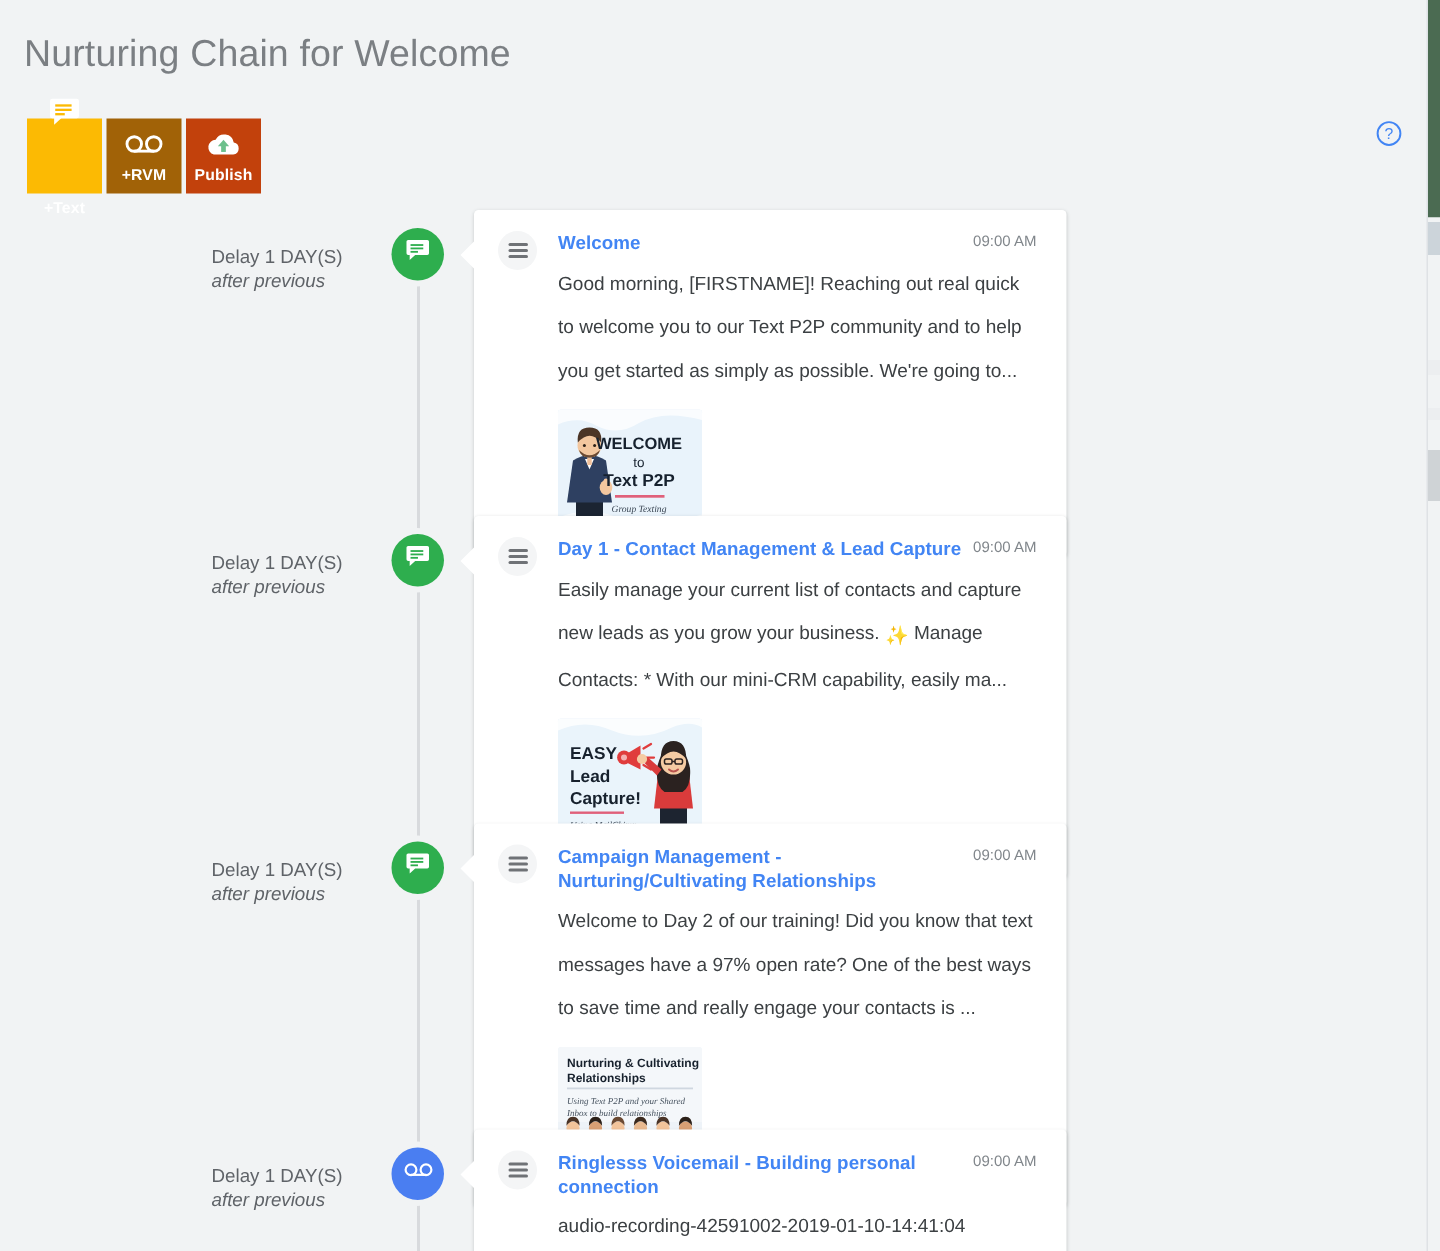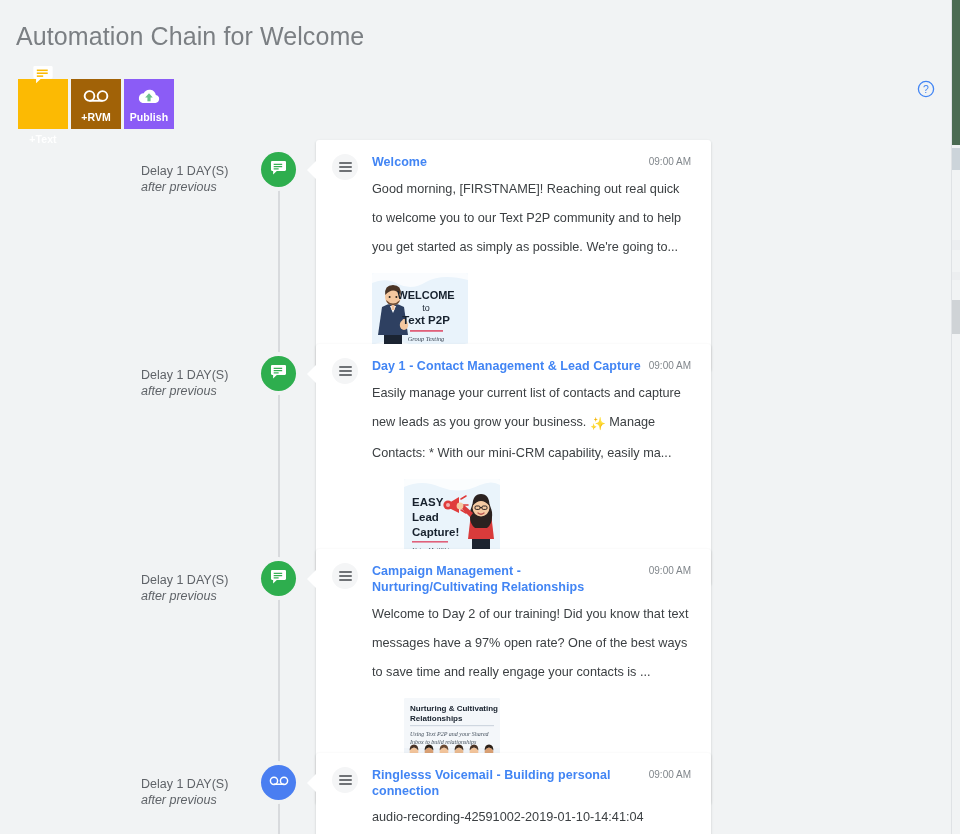--- a/index.html
+++ b/index.html
@@ -104,21 +104,21 @@
   }
   .tb-btn .tb-label {
     font-size: 10.5px;
     font-weight: bold;
     line-height: 12px;
     margin-top: 2px;
     letter-spacing: .1px;
   }
   .tb-text   { background: #fcba03; gap: 44px; }
   .tb-rvm    { background: #a16207; }
-  .tb-publish{ background: #8b5cf6; }
+  .tb-publish{ background: #c2410c; }
 
   
   .help-icon {
     position: absolute;
     right: 25px;
     top: 80px;
     width: 18px;
     height: 18px;
     cursor: pointer;
   }
@@ -265,37 +265,37 @@
 
   .thumb {
     margin-top: 11px;
     width: 96px;
     height: 84px;
     border-radius: 2px;
     overflow: hidden;
     position: relative;
     background: #eef5fb;
   }
-  .thumb.tall { height: 92px; margin-left: 32px; }
+  .thumb.tall { height: 92px; }
   .thumb svg { display: block; }
 </style>
 </head>
 <body>
 
 <div id="page">
 
   <div class="right-rail"></div>
   <div class="right-rail-lower"></div>
   <div class="rail-divider"></div>
   <div class="sb-thumb a"></div>
   <div class="sb-thumb b"></div>
   <div class="sb-thumb c"></div>
   <div class="sb-thumb d"></div>
 
-  <div class="page-title">Automation Chain for Welcome</div>
+  <div class="page-title">Nurturing Chain for Welcome</div>
 
   <div class="toolbar">
 
     <div class="tb-btn tb-text">
       <span class="tb-icon">
         <svg width="22" height="20" viewBox="0 0 24 22">
           <path d="M3 1h18a1.6 1.6 0 0 1 1.6 1.6v11A1.6 1.6 0 0 1 21 15.2H9.6L4.4 20v-4.8H3A1.6 1.6 0 0 1 1.4 13.6v-11A1.6 1.6 0 0 1 3 1z" fill="#ffffff"></path>
           <rect x="5.2" y="5" width="12" height="1.7" fill="#fcba03"></rect>
           <rect x="5.2" y="8.2" width="12" height="1.7" fill="#fcba03"></rect>
           <rect x="5.2" y="11.4" width="7" height="1.7" fill="#fcba03"></rect>

